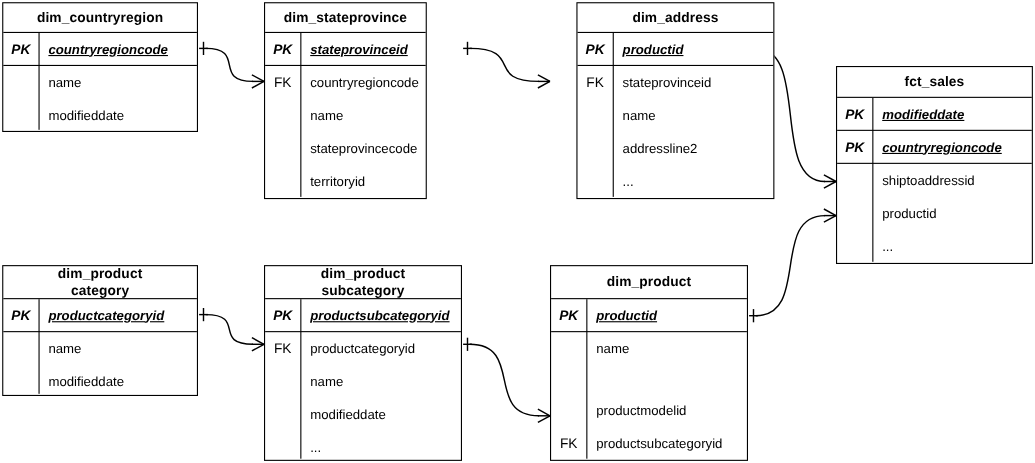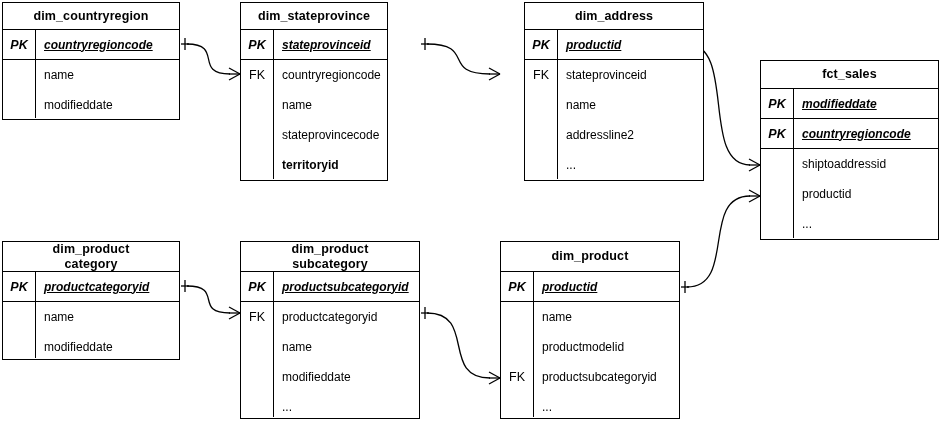--- a/index.html
+++ b/index.html
@@ -183,21 +183,21 @@
           <div class="name-cell">countryregioncode</div>
         </div>
         <div class="attr-row" style="height: 30px;">
           <div class="key-cell" style="flex-basis: 32px;"></div>
           <div class="name-cell">name</div>
         </div>
         <div class="attr-row" style="height: 30px;">
           <div class="key-cell" style="flex-basis: 32px;"></div>
           <div class="name-cell">stateprovincecode</div>
         </div>
-        <div class="attr-row" style="height: 30px; font-weight: bold;">
+        <div class="attr-row" style="height: 30px;">
           <div class="key-cell" style="flex-basis: 32px;"></div>
           <div class="name-cell">territoryid</div>
         </div>
       </div>
     </div>
     <div class="entity" style="left: 500px; top: 2px; width: 180px; height: 179px; margin-left: 24px;">
       <div class="entity-title" style="height: 27px;">dim_address</div>
       <div class="entity-body" style="height: 148.8px;">
         <div class="keycol-rule" style="left: 32px;"></div>
         <div class="attr-row pk-row" style="height: 30px;">
@@ -299,21 +299,21 @@
       <div class="entity-body" style="height: 144.8px;">
         <div class="keycol-rule" style="left: 32px;"></div>
         <div class="attr-row pk-row" style="height: 30px;">
           <div class="key-cell pk" style="flex-basis: 32px;">PK</div>
           <div class="name-cell pk">productid</div>
         </div>
         <div class="attr-row" style="height: 30px;">
           <div class="key-cell" style="flex-basis: 32px;"></div>
           <div class="name-cell">name</div>
         </div>
-        <div class="attr-row" style="height: 30px;">
+        <div class="attr-row" style="height: 30px; margin-top: 26px;">
           <div class="key-cell" style="flex-basis: 32px;"></div>
           <div class="name-cell">productmodelid</div>
         </div>
         <div class="attr-row" style="height: 30px;">
           <div class="key-cell" style="flex-basis: 32px;">FK</div>
           <div class="name-cell">productsubcategoryid</div>
         </div>
         <div class="attr-row" style="height: 30px;">
           <div class="key-cell" style="flex-basis: 32px;"></div>
           <div class="name-cell">...</div>

